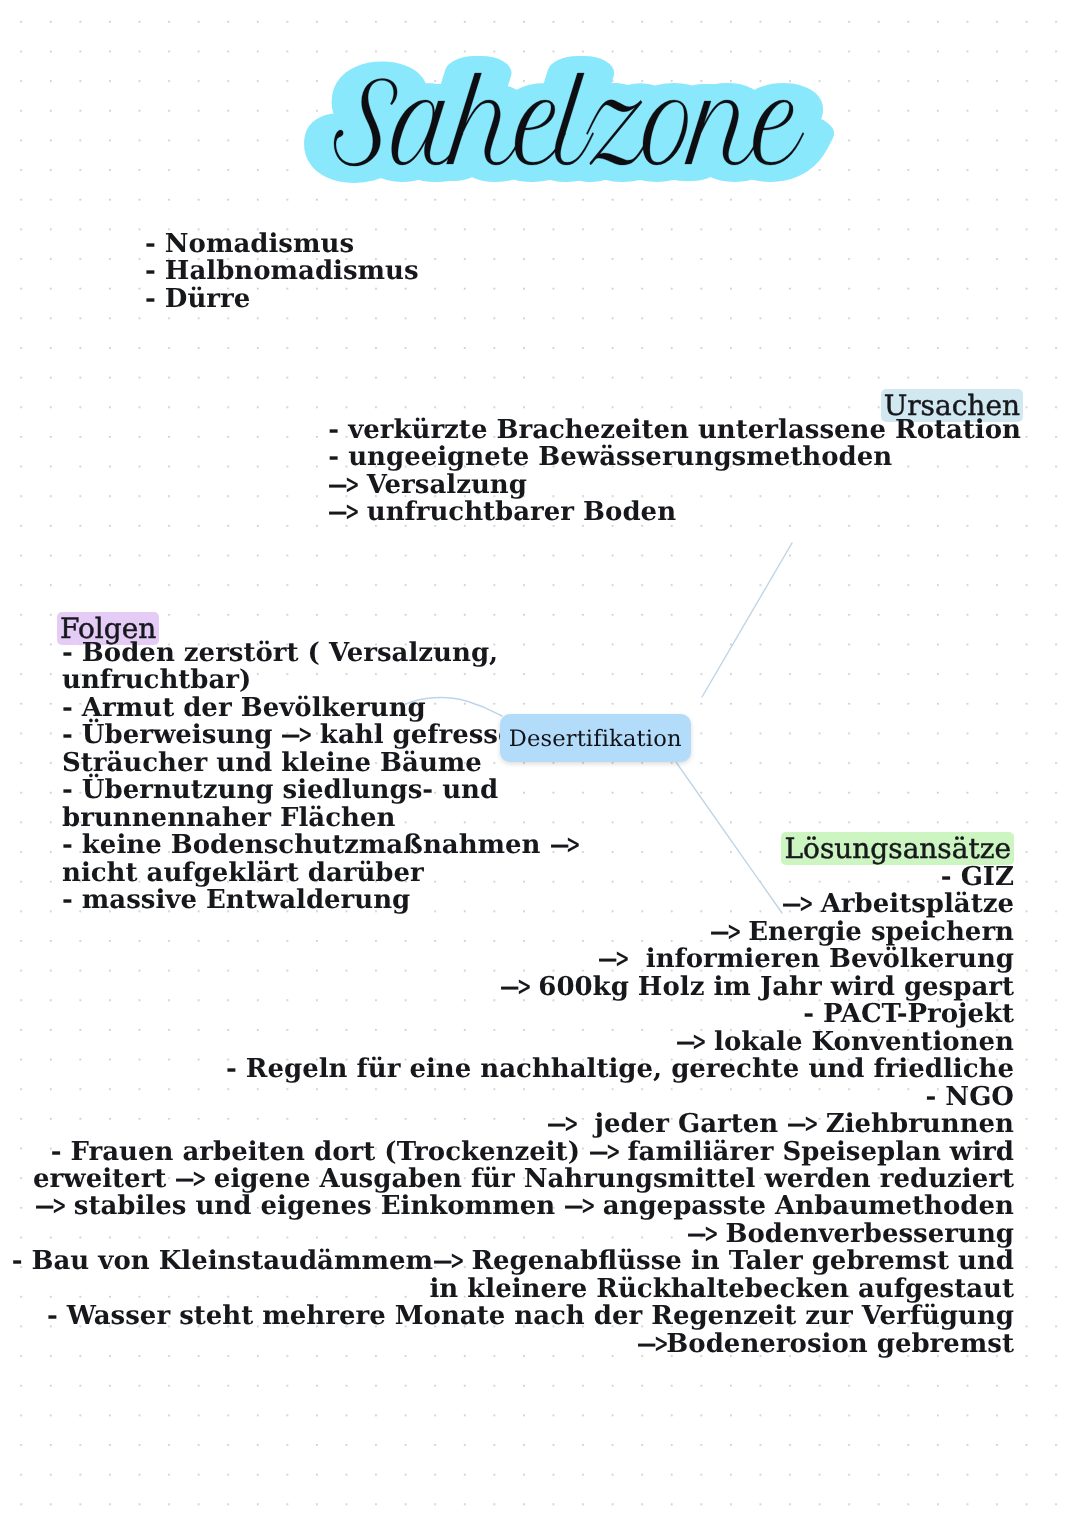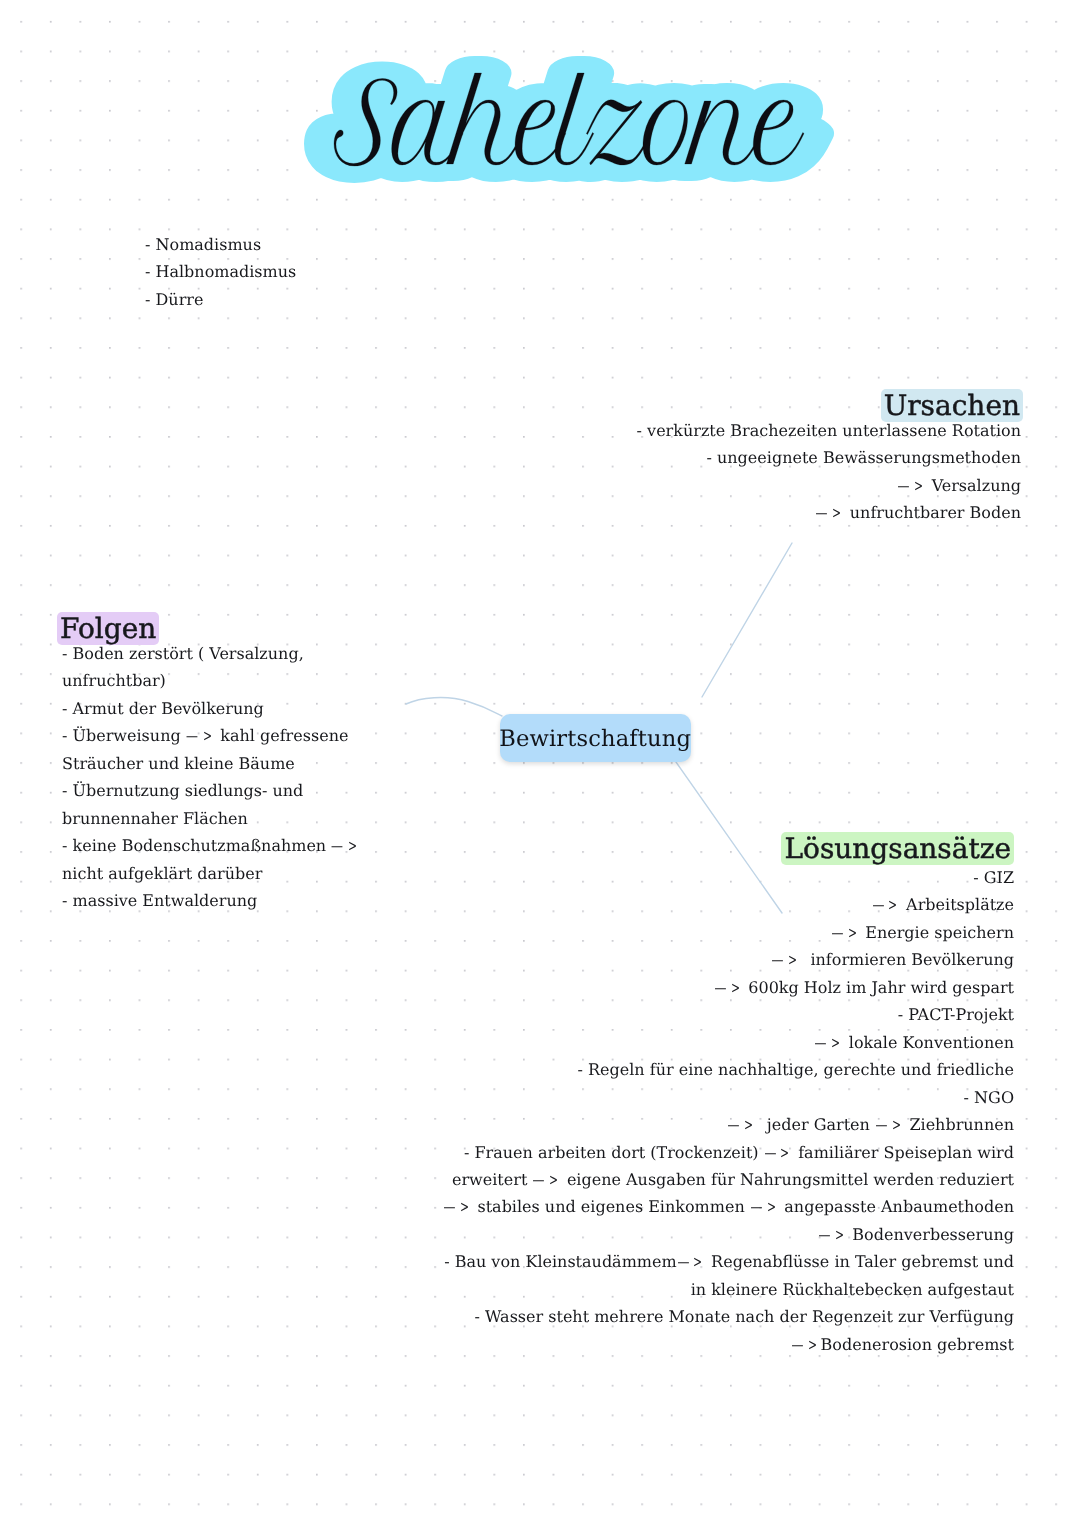--- a/index.html
+++ b/index.html
@@ -14,21 +14,21 @@
     text-rendering:geometricPrecision;
   }
   .page{position:absolute;inset:0;}
   #dots{position:absolute;left:0;top:0;width:1080px;height:1525px;}
   .abs{position:absolute;}
 
   
   #title-art{position:absolute;left:0;top:0;width:1080px;height:230px;}
 
   
-  .tb{font-size:16px;line-height:27.45px;}
+  .tb{font-size:26px;line-height:27.45px;font-weight:bold;}
   .tb .ln{display:block;white-space:pre;}
 
   .hl{padding:0 3px;border-radius:5px;}
   
   .emd{display:inline-block;width:16.8px;transform:scaleX(0.745);transform-origin:left center;}
   .gtn{display:inline-block;width:12.6px;transform:scaleX(0.67);transform-origin:left center;}
 
   
   .head{font-weight:400;font-size:28px;line-height:22px;-webkit-text-stroke:0.45px #17181c;}
 
@@ -72,21 +72,21 @@
   </svg>
 
   <div class="abs tb" style="left:145px;top:231px;">
     <span class="ln">- Nomadismus</span>
     <span class="ln">- Halbnomadismus</span>
     <span class="ln">- Dürre</span>
   </div>
 
   <div class="abs" style="right:59px;top:395px;text-align:right;">
     <div class="head" style="margin-right:-2px"><span class="hl" style="background: rgb(209, 232, 241);">Ursachen</span></div>
-    <div class="tb" style="text-align:right">
+    <div class="tb" style="text-align:left">
       <span class="ln">- verkürzte Brachezeiten unterlassene Rotation</span>
       <span class="ln">- ungeeignete Bewässerungsmethoden</span>
       <span class="ln"><span class="emd">—</span><span class="gtn">&gt;</span> Versalzung</span>
       <span class="ln"><span class="emd">—</span><span class="gtn">&gt;</span> unfruchtbarer Boden</span>
     </div>
   </div>
 
   <div class="abs" style="left:62px;top:618px;">
     <div class="head" style="margin-left:-5px"><span class="hl" style="background: rgb(228, 204, 246);">Folgen</span></div>
     <div class="tb">
@@ -97,21 +97,21 @@
         <span class="ln">Sträucher und kleine Bäume</span>
         <span class="ln">- Übernutzung siedlungs- und</span>
         <span class="ln">brunnennaher Flächen</span>
         <span class="ln">- keine Bodenschutzmaßnahmen <span class="emd">—</span><span class="gtn">&gt;</span></span>
         <span class="ln">nicht aufgeklärt darüber</span>
         <span class="ln">- massive Entwalderung</span>
       </div>
   </div>
 
   <div id="node">
-    <span>Bewirtschaftung</span>
+    <span>Desertifikation</span>
   </div>
 
   <div class="abs" style="right:66px;top:838px;text-align:right;">
     <div class="head"><span class="hl" style="background: rgb(204, 245, 194);">Lösungsansätze</span></div>
     <div class="tb" style="text-align:right;margin-top:4px">
         <span class="ln">- GIZ</span>
         <span class="ln"><span class="emd">—</span><span class="gtn">&gt;</span> Arbeitsplätze</span>
         <span class="ln"><span class="emd">—</span><span class="gtn">&gt;</span> Energie speichern</span>
         <span class="ln"><span class="emd">—</span><span class="gtn">&gt;</span>  informieren Bevölkerung</span>
         <span class="ln"><span class="emd">—</span><span class="gtn">&gt;</span> 600kg Holz im Jahr wird gespart</span>

